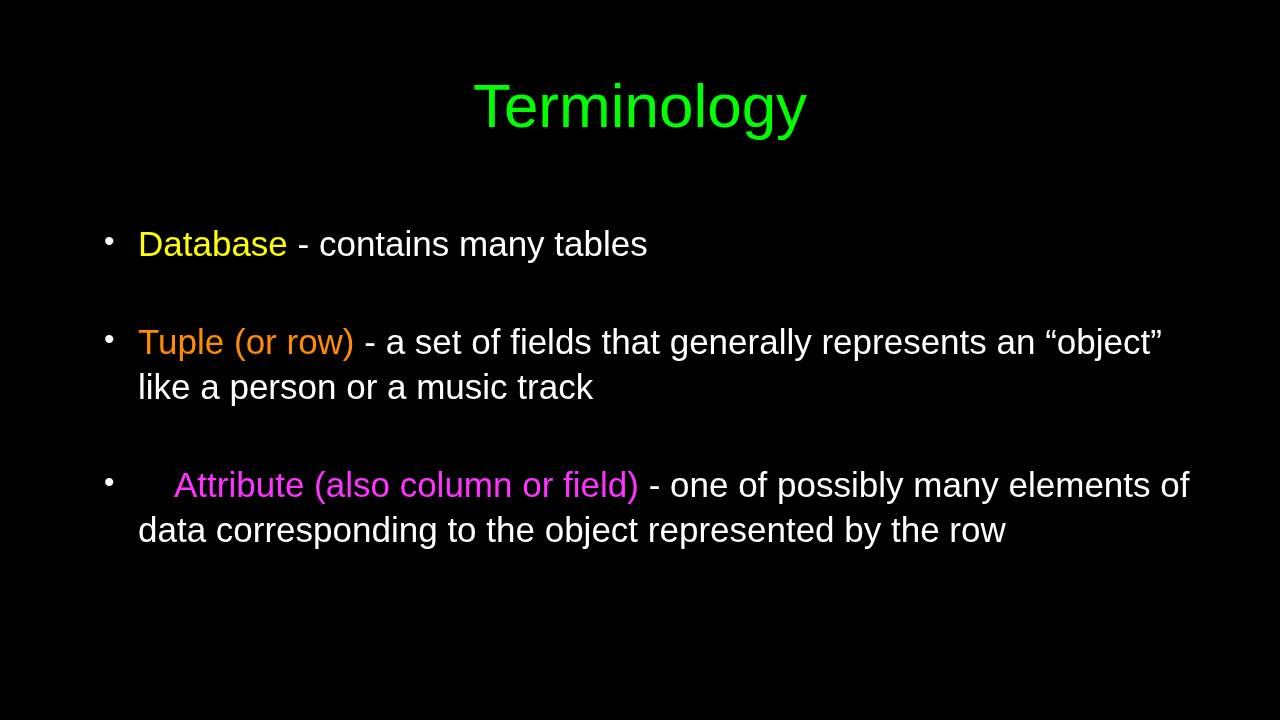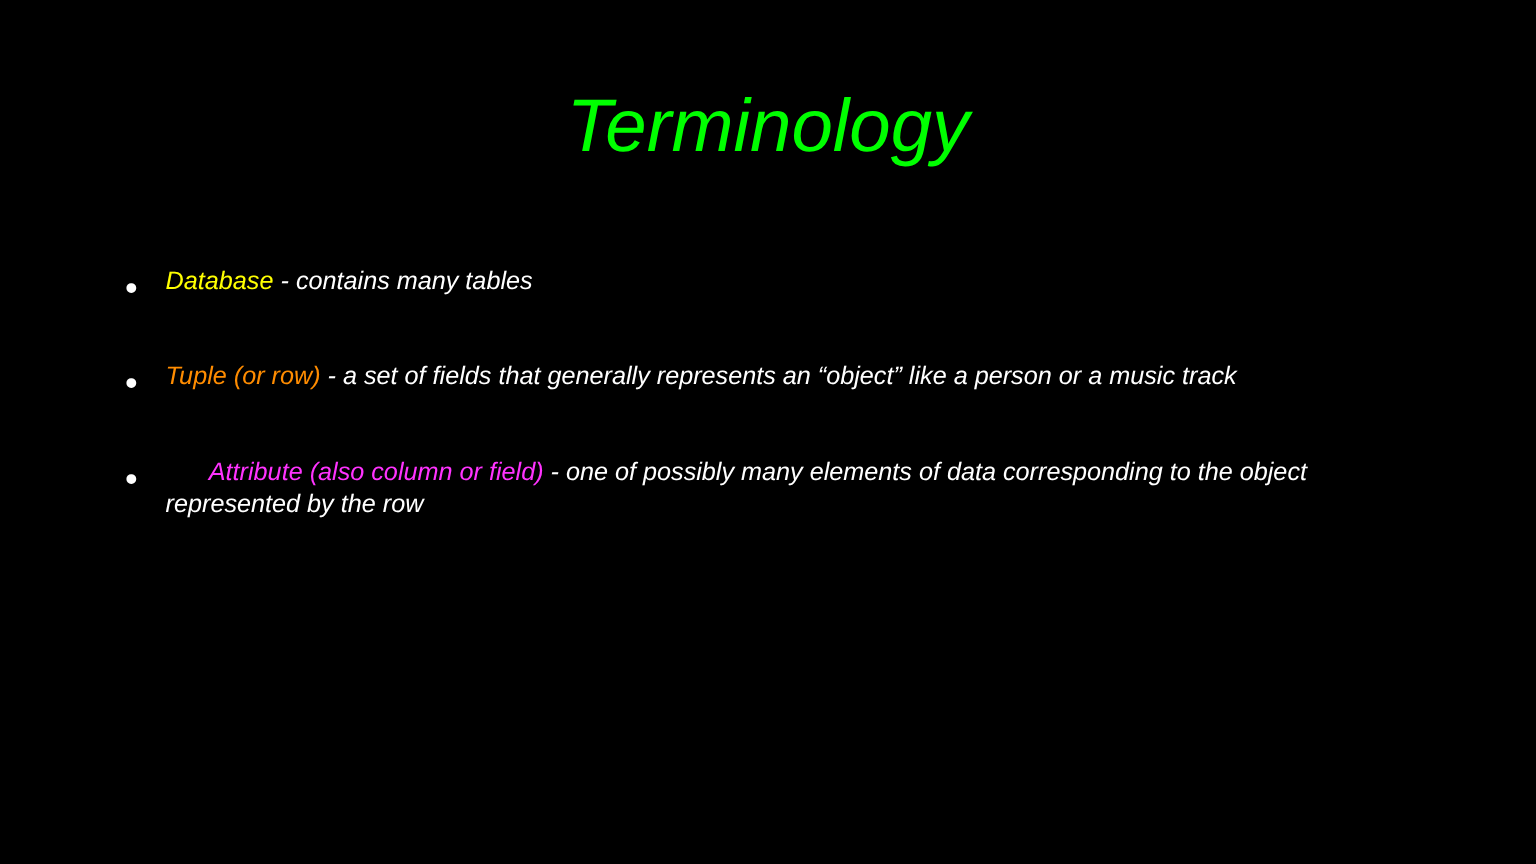--- a/index.html
+++ b/index.html
@@ -9,35 +9,34 @@
     background: #000;
     font-family: Arial, Helvetica, sans-serif;
     color: #fff;
     overflow: hidden;
   }
   .slide {
     width: 1280px;
     height: 720px;
     padding: 70px 90px 0 90px;
     position: relative;
-    font-style: italic;
   }
   .title {
     color: #00ff00;
     font-size: 62px;
     text-align: center;
     font-weight: 400;
     margin-bottom: 80px;
   }
   ul.bullets {
     list-style: none;
     padding-left: 10px;
   }
   ul.bullets > li {
-    font-size: 21px;
+    font-size: 35px;
     line-height: 1.3;
     color: #fff;
     margin-bottom: 52px;
     position: relative;
     padding-left: 38px;
   }
   ul.bullets > li::before {
     content: "•";
     position: absolute;
     left: 4px;

